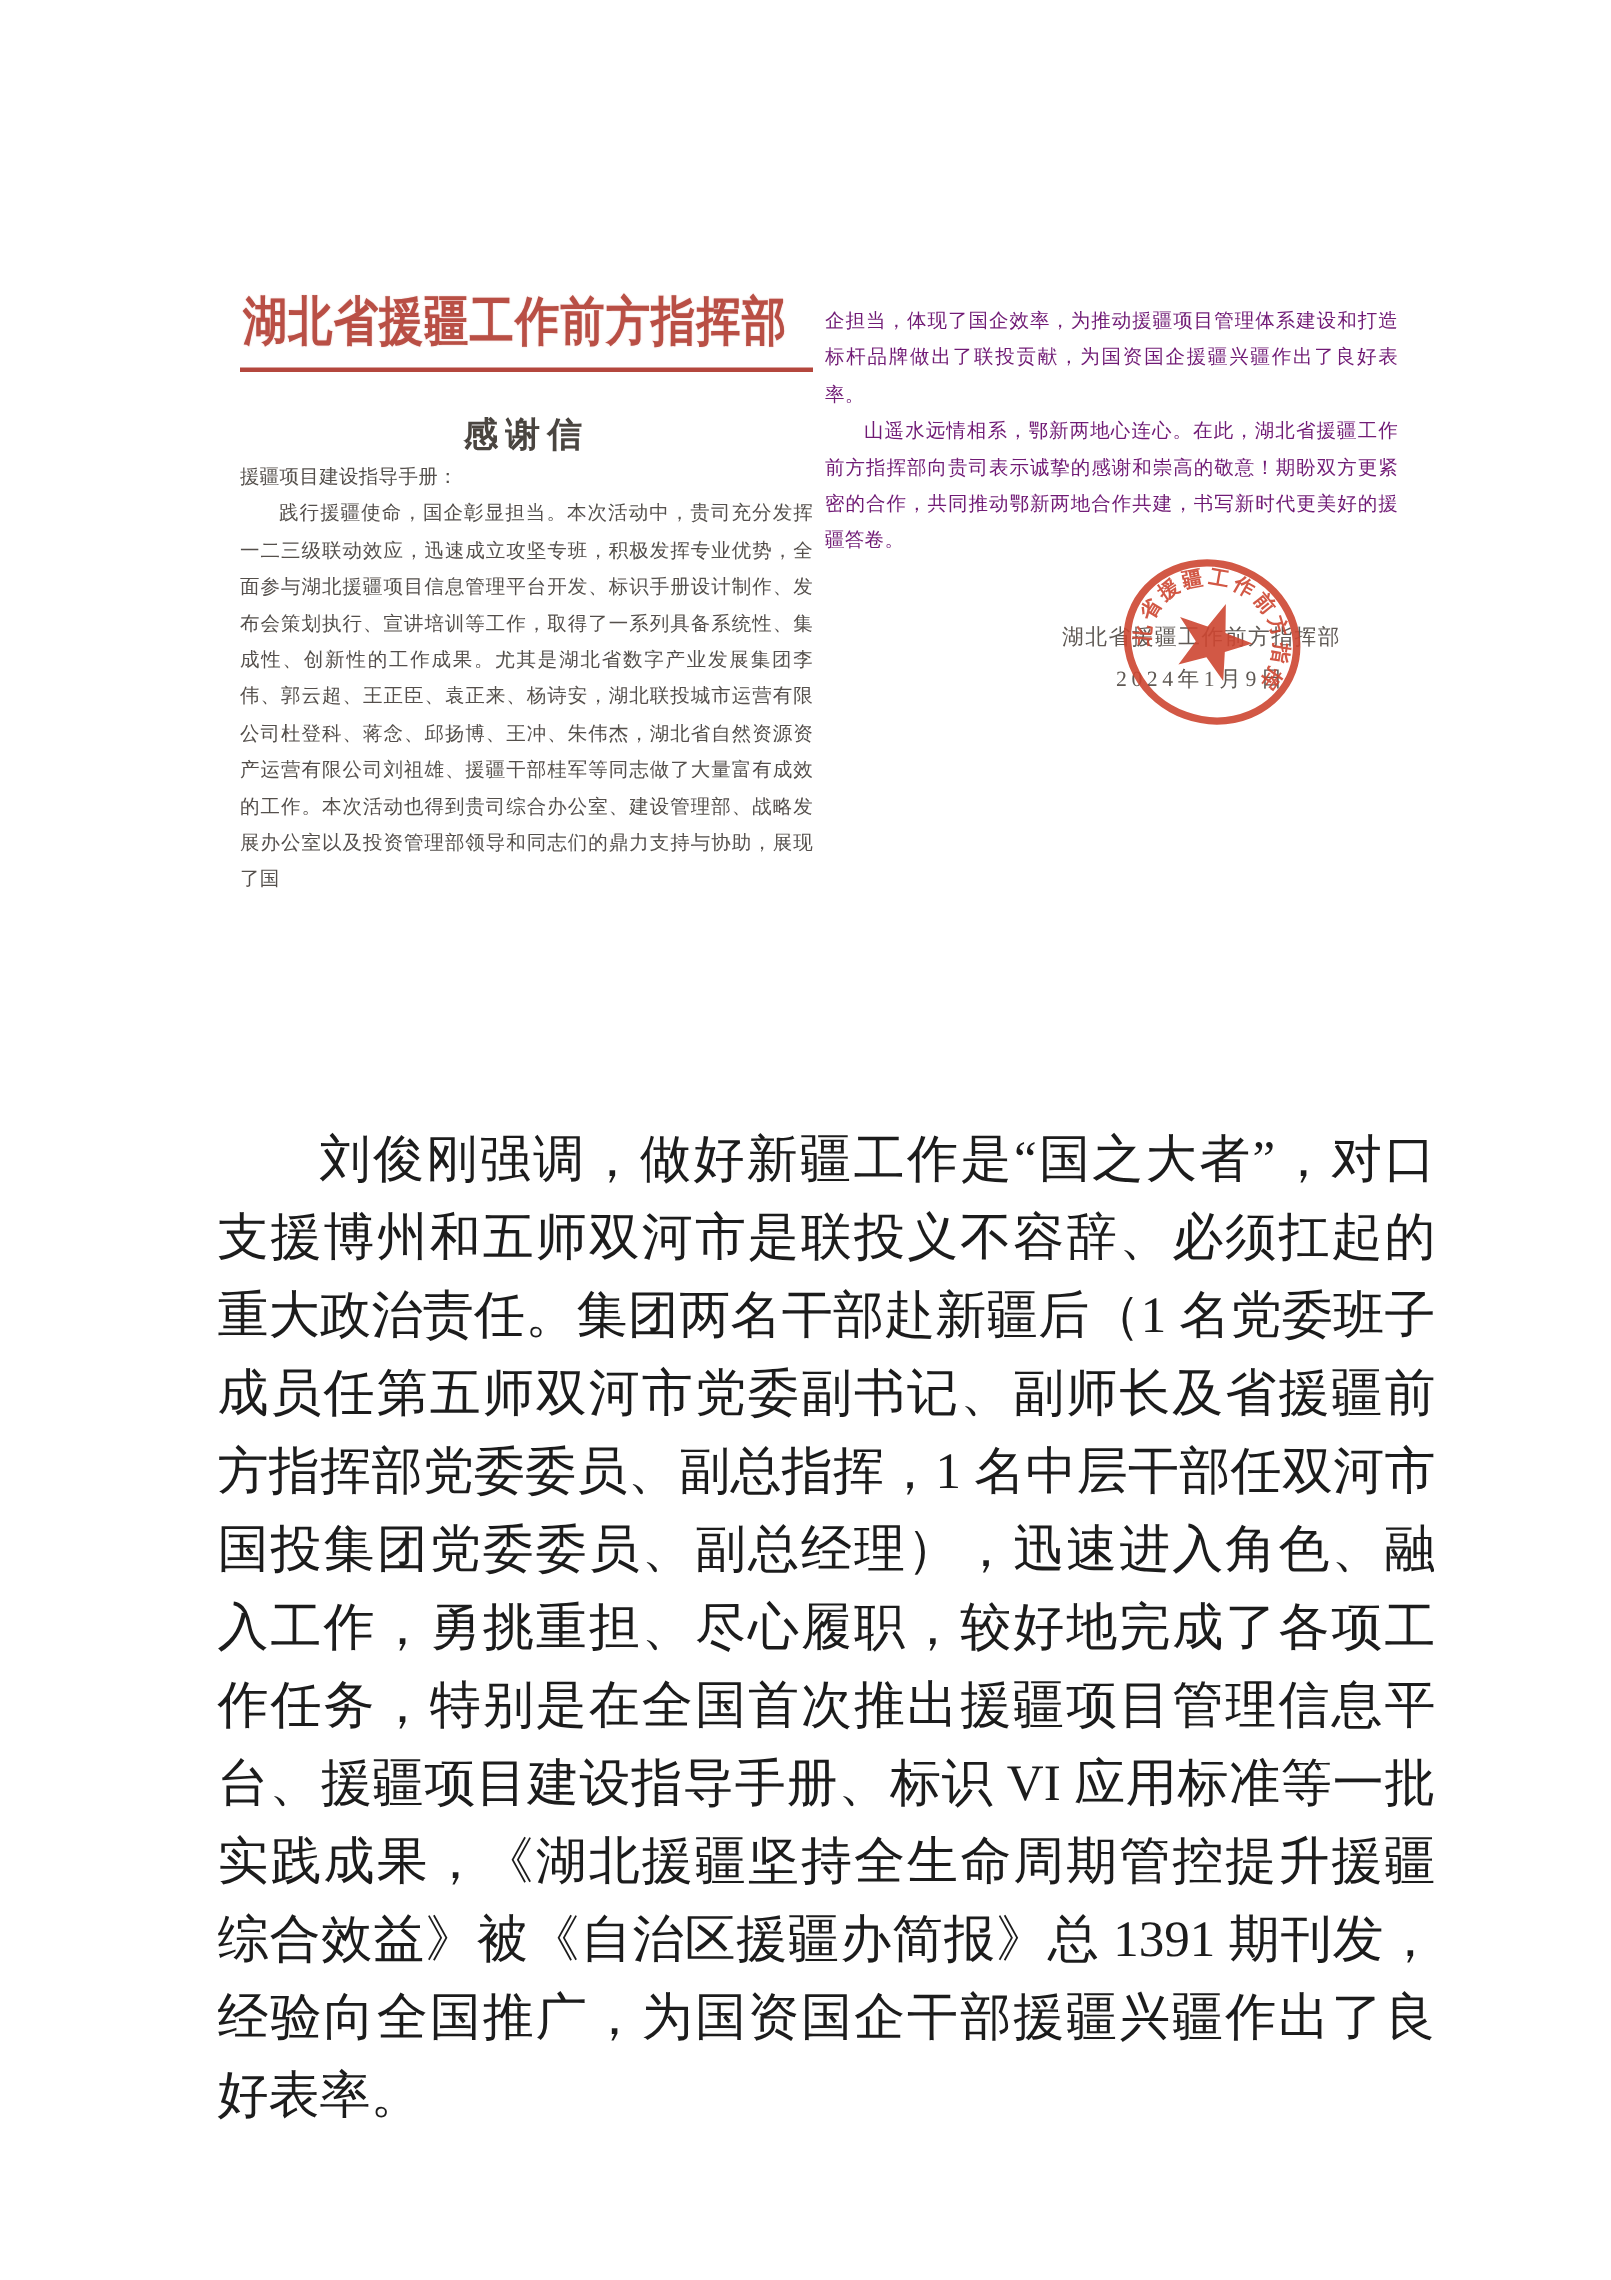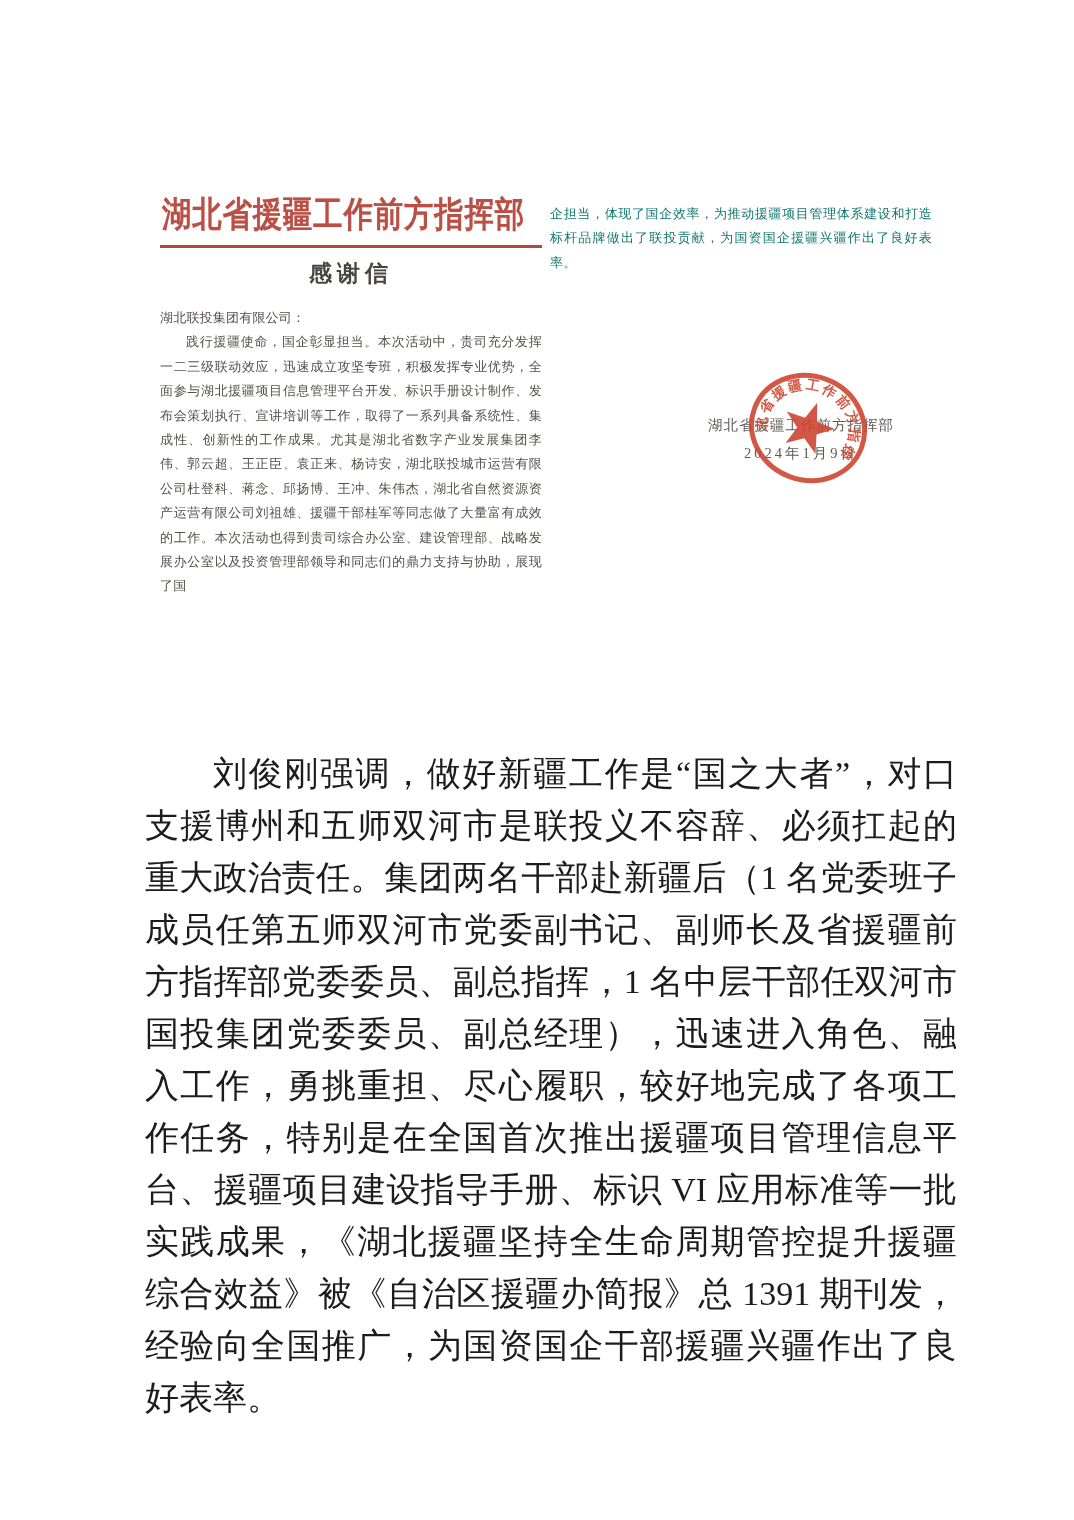--- a/index.html
+++ b/index.html
@@ -37,21 +37,21 @@
     text-shadow: 0 0 1px rgba(185,79,69,.45);
   }
   .org-rule {
     position: absolute;
     left: 0; top: 55px;
     width: 382px; height: 3px;
     background: #b4473d;
   }
   .doc-title {
     position: absolute;
-    left: 0; top: 68px;
+    left: 0; top: 84px;
     width: 382px;
     margin: 0;
     text-align: center;
     font-size: 23px;
     font-weight: bold;
     letter-spacing: 5px;
     color: #4a4540;
   }
   .lbody {
     position: absolute;
@@ -62,21 +62,21 @@
     color: #544f4b;
     text-align: justify;
     letter-spacing: 0.2px;
   }
   .rbody {
     position: absolute;
     left: 0; top: 12px;
     width: 382px;
     font-size: 13px;
     line-height: 24.4px;
-    color: #0f766e;
+    color: #701a75;
     text-align: justify;
     letter-spacing: 0.2px;
   }
   .lp { margin: 0; }
   .lp.indent { text-indent: 2em; }
 
   .sign-block {
     position: absolute;
     left: 116px; top: 224px;
     width: 270px;
@@ -121,28 +121,29 @@
 
 <div class="page">
 
   <section class="letter">
 
     <div class="col-left">
       <h1 class="org-title">湖北省援疆工作前方指挥部</h1>
       <div class="org-rule"></div>
       <h2 class="doc-title">感谢信</h2>
       <div class="lbody">
-        <p class="lp">湖北联投集团有限公司：</p>
+        <p class="lp">援疆项目建设指导手册：</p>
         <p class="lp indent">践行援疆使命，国企彰显担当。本次活动中，贵司充分发挥一二三级联动效应，迅速成立攻坚专班，积极发挥专业优势，全面参与湖北援疆项目信息管理平台开发、标识手册设计制作、发布会策划执行、宣讲培训等工作，取得了一系列具备系统性、集成性、创新性的工作成果。尤其是湖北省数字产业发展集团李伟、郭云超、王正臣、袁正来、杨诗安，湖北联投城市运营有限公司杜登科、蒋念、邱扬博、王冲、朱伟杰，湖北省自然资源资产运营有限公司刘祖雄、援疆干部桂军等同志做了大量富有成效的工作。本次活动也得到贵司综合办公室、建设管理部、战略发展办公室以及投资管理部领导和同志们的鼎力支持与协助，展现了国</p>
       </div>
     </div>
 
     <div class="col-right">
       <div class="rbody">
         <p class="lp">企担当，体现了国企效率，为推动援疆项目管理体系建设和打造标杆品牌做出了联投贡献，为国资国企援疆兴疆作出了良好表率。</p>
+        <p class="lp indent">山遥水远情相系，鄂新两地心连心。在此，湖北省援疆工作前方指挥部向贵司表示诚挚的感谢和崇高的敬意！期盼双方更紧密的合作，共同推动鄂新两地合作共建，书写新时代更美好的援疆答卷。</p>
       </div>
 
       <div class="sign-block">
         <div class="sign-name">湖北省援疆工作前方指挥部</div>
         <div class="sign-date">2024年1月9日</div>
       </div>
 
       <svg class="seal" viewBox="0 0 150 136" xmlns="http://www.w3.org/2000/svg">
         <g transform="rotate(20 75 66)">
           <ellipse cx="75" cy="66" rx="57" ry="52" fill="none" stroke="#ce4631" stroke-width="5"></ellipse>

